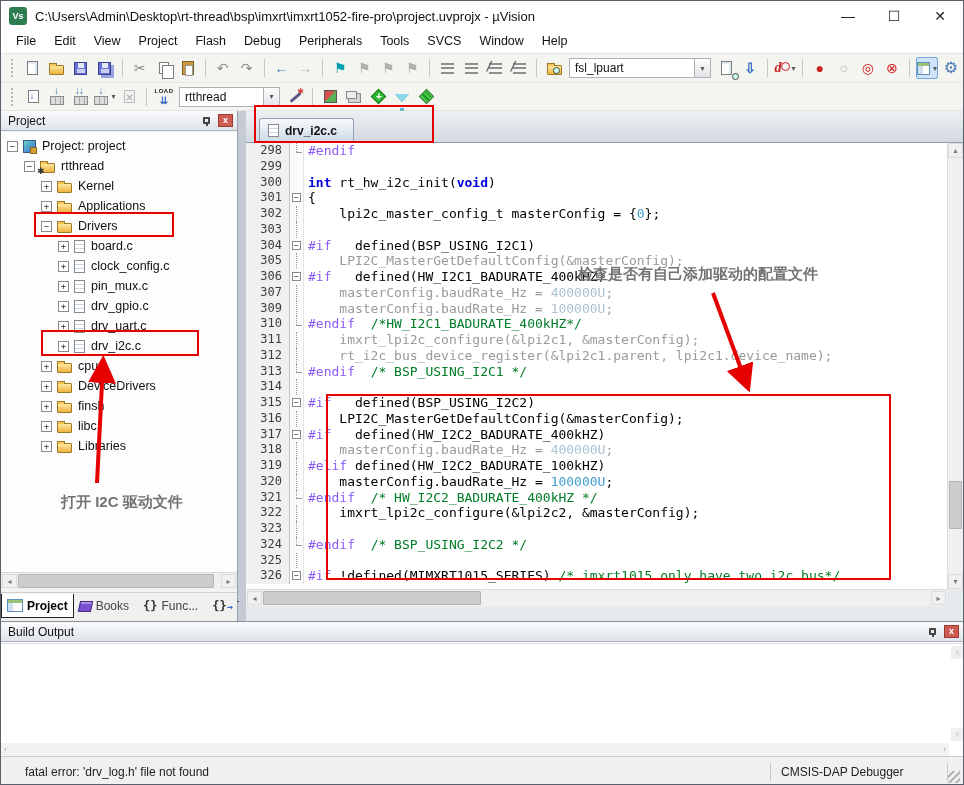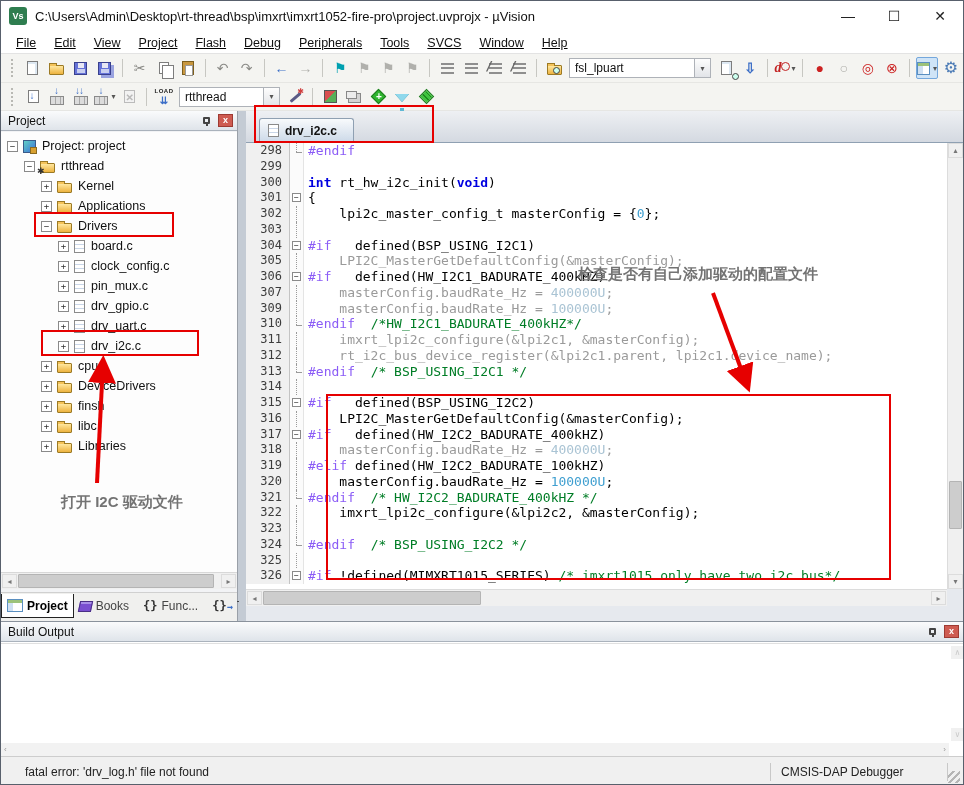--- a/index.html
+++ b/index.html
@@ -12,21 +12,21 @@
             display:flex;align-items:center;padding-left:8px;}
   .i-app{width:18px;height:18px;background:#2e7d4f;border-radius:3px;color:#fff;
          font:bold 9px/18px "Liberation Sans",sans-serif;text-align:center;flex:0 0 auto;}
   #title-text{margin-left:8px;font-size:13px;color:#111;white-space:nowrap;}
   #winbtns{margin-left:auto;display:flex;height:100%;}
   .winbtn{width:46px;height:100%;display:flex;align-items:center;justify-content:center;
           font-size:14px;color:#222;}
 
   
   #menubar{position:absolute;left:0;top:30px;width:100%;height:23px;background:#fff;
-           border-bottom:1px solid #e3e3e3;display:flex;align-items:flex-end;padding-left:6px;text-decoration:underline;}
+           border-bottom:1px solid #e3e3e3;display:flex;align-items:flex-start;padding-left:6px;}
   .menu-item{padding:3px 9px;font-size:12.5px;color:#111;}
 
   
   .toolbar{position:absolute;left:0;width:100%;background:#f4f4f1;display:flex;align-items:center;
            padding-left:10px;border-bottom:1px solid #e6e6e3;}
   #toolbar1{top:53px;height:29px;}
   #toolbar2{top:82px;height:28px;}
   .tb-grip{width:4px;height:18px;margin-right:6px;border-left:2px dotted #b9b9b4;}
   .tbtn{min-width:22px;height:22px;display:flex;align-items:center;justify-content:center;
         margin:0 1px;position:relative;}

